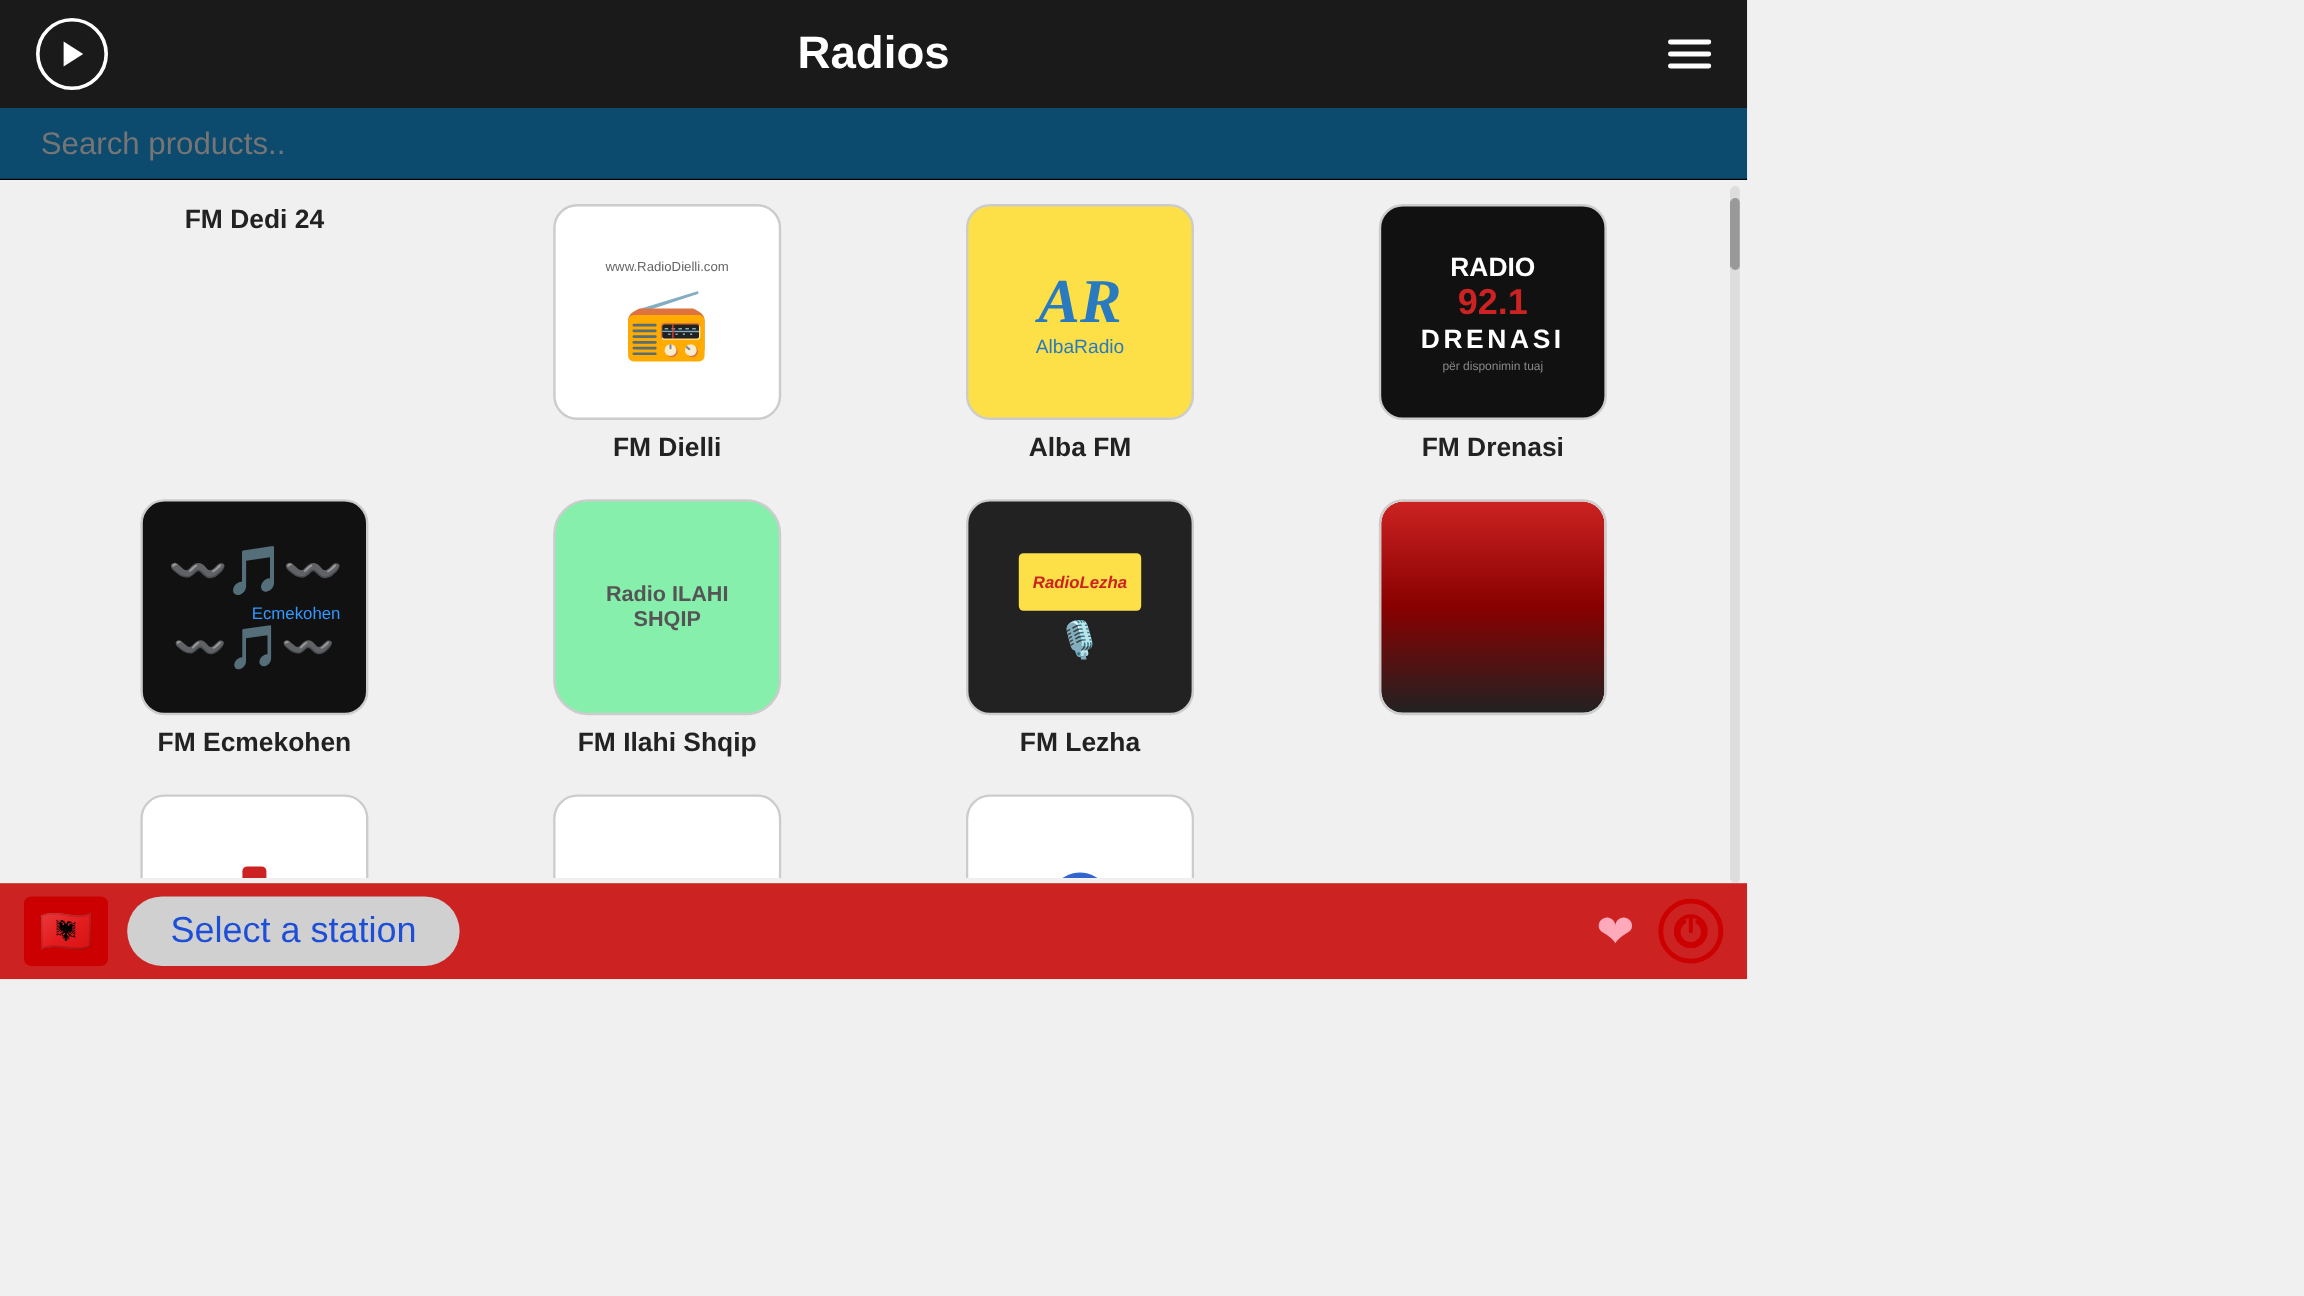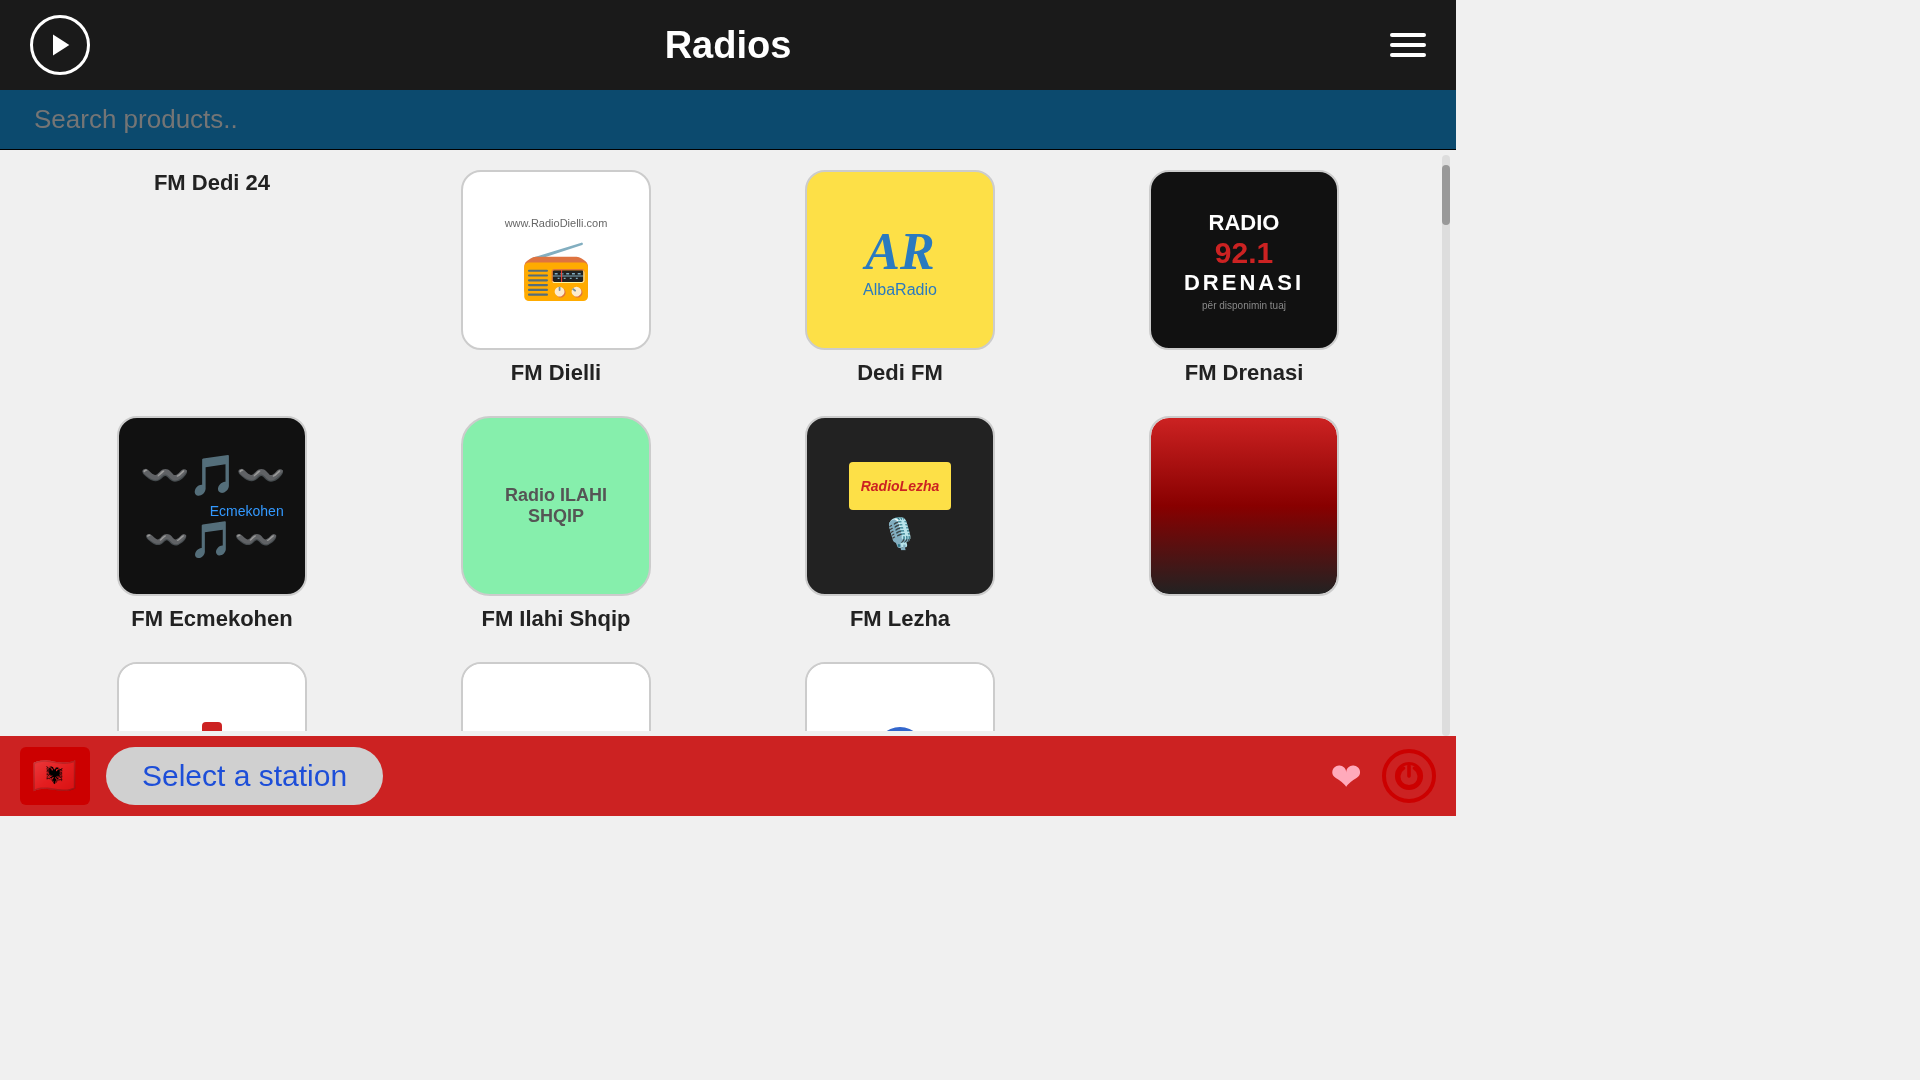--- a/index.html
+++ b/index.html
@@ -286,21 +286,21 @@
     <span class="station-name">FM Dielli</span>
   </div>
 
   <div class="station-card">
     <div class="station-logo logo-alba">
       <div style="text-align:center; padding:10px;">
         <div style="font-size:52px; font-weight:bold; color:#2a7abf; font-style:italic; font-family:serif;">AR</div>
         <div style="font-size:16px; color:#2a7abf; font-weight:normal;">AlbaRadio</div>
       </div>
     </div>
-    <span class="station-name">Dedi FM</span>
+    <span class="station-name">Alba FM</span>
   </div>
 
   <div class="station-card">
     <div class="station-logo logo-drenasi">
       <div style="text-align:center; padding:10px;">
         <div style="font-size:22px; font-weight:bold; color:#fff;">RADIO</div>
         <div style="font-size:30px; font-weight:bold; color:#cc2222;">92.1</div>
         <div style="font-size:22px; font-weight:bold; color:#fff; letter-spacing:3px;">DRENASI</div>
         <div style="font-size:10px; color:#888; margin-top:4px;">për disponimin tuaj</div>
       </div>

